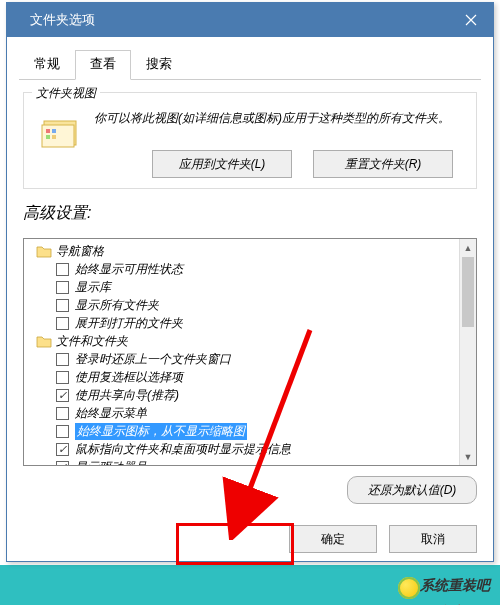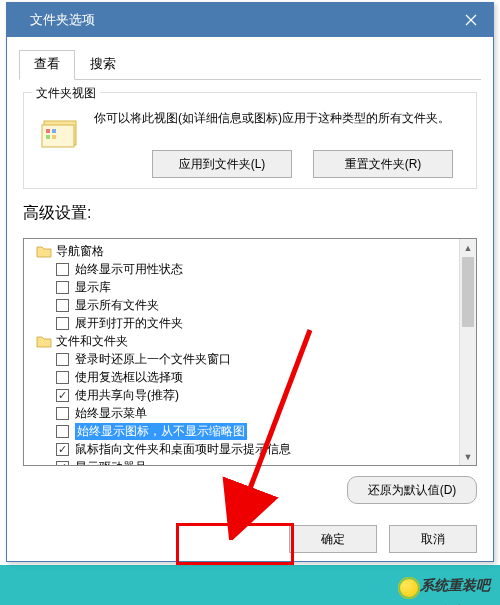--- a/index.html
+++ b/index.html
@@ -11,21 +11,21 @@
 .dialog { position: absolute; left: 6px; top: 2px; width: 488px; height: 560px; background: #fff; border: 1px solid #4a7bb0; box-shadow: 2px 2px 5px rgba(0,0,0,0.2); }
 .titlebar { height: 34px; background: #4a7bb0; display: flex; align-items: center; padding-left: 23px; color: #fff; font-size: 13px; }
 .titlebar .spacer { flex: 1; }
 .titlebar .close { width: 44px; height: 34px; display:flex; align-items:center; justify-content:center; cursor:pointer; }
 .titlebar .close svg { stroke:#fff; stroke-width:1.2; }
 
 .tab-area { padding-top: 12px; }
 .tabs { display:flex; border-bottom:1px solid #ccc; margin:0 12px; font-size:13px; }
 .tab { padding: 4px 14px 6px; border:1px solid transparent; border-bottom:none; cursor:pointer; position:relative; top:1px; }
 .tab.active { border-color:#ccc; background:#fff; border-bottom:1px solid #fff; }
-.content { padding: 12px 16px 0; font-size:12px; color:#000; }
+.content { padding: 12px 16px 0; font-size:12px; color:#000;font-style:italic; }
 
 .group { border:1px solid #ddd; padding: 14px 10px 10px; margin-bottom:14px; position:relative; }
 .group-label { position:absolute; top:-8px; left:8px; background:#fff; padding:0 4px; font-size:12px; }
 .group-inner { display:flex; gap:12px; align-items:flex-start; }
 .folder-ico { width:42px; height:36px; margin-left:6px; margin-top:6px; }
 .group-text { flex:1; font-size:12px; line-height:1.6; padding-top:2px; }
 .group-btns { margin-top:22px; display:flex; gap:21px; margin-left:58px; }
 .btn { min-width:140px; height:28px; border:1px solid #adadad; background:#efefef; font-size:12px; cursor:pointer; display:flex; align-items:center; justify-content:center; }
 
 .adv-label { font-size:16px; margin-bottom:14px; }
@@ -66,20 +66,21 @@
     <span class="spacer"></span>
     <span class="close">
       <svg width="12" height="12" viewBox="0 0 12 12">
           <path d="M1 1L11 11M11 1L1 11" fill="none"></path>
         </svg>
     </span>
   </div>
 
   <div class="tab-area">
     <div class="tabs">
+      <div class="tab">常规</div>
       <div class="tab active">查看</div>
       <div class="tab">搜索</div>
     </div>
 
     <div class="content">
       <div class="group">
         <span class="group-label">文件夹视图</span>
         <div class="group-inner">
           <svg class="folder-ico" viewBox="0 0 42 36">
             <rect x="4" y="8" width="32" height="24" fill="#f9e49c" stroke="#d8b54a"></rect>

